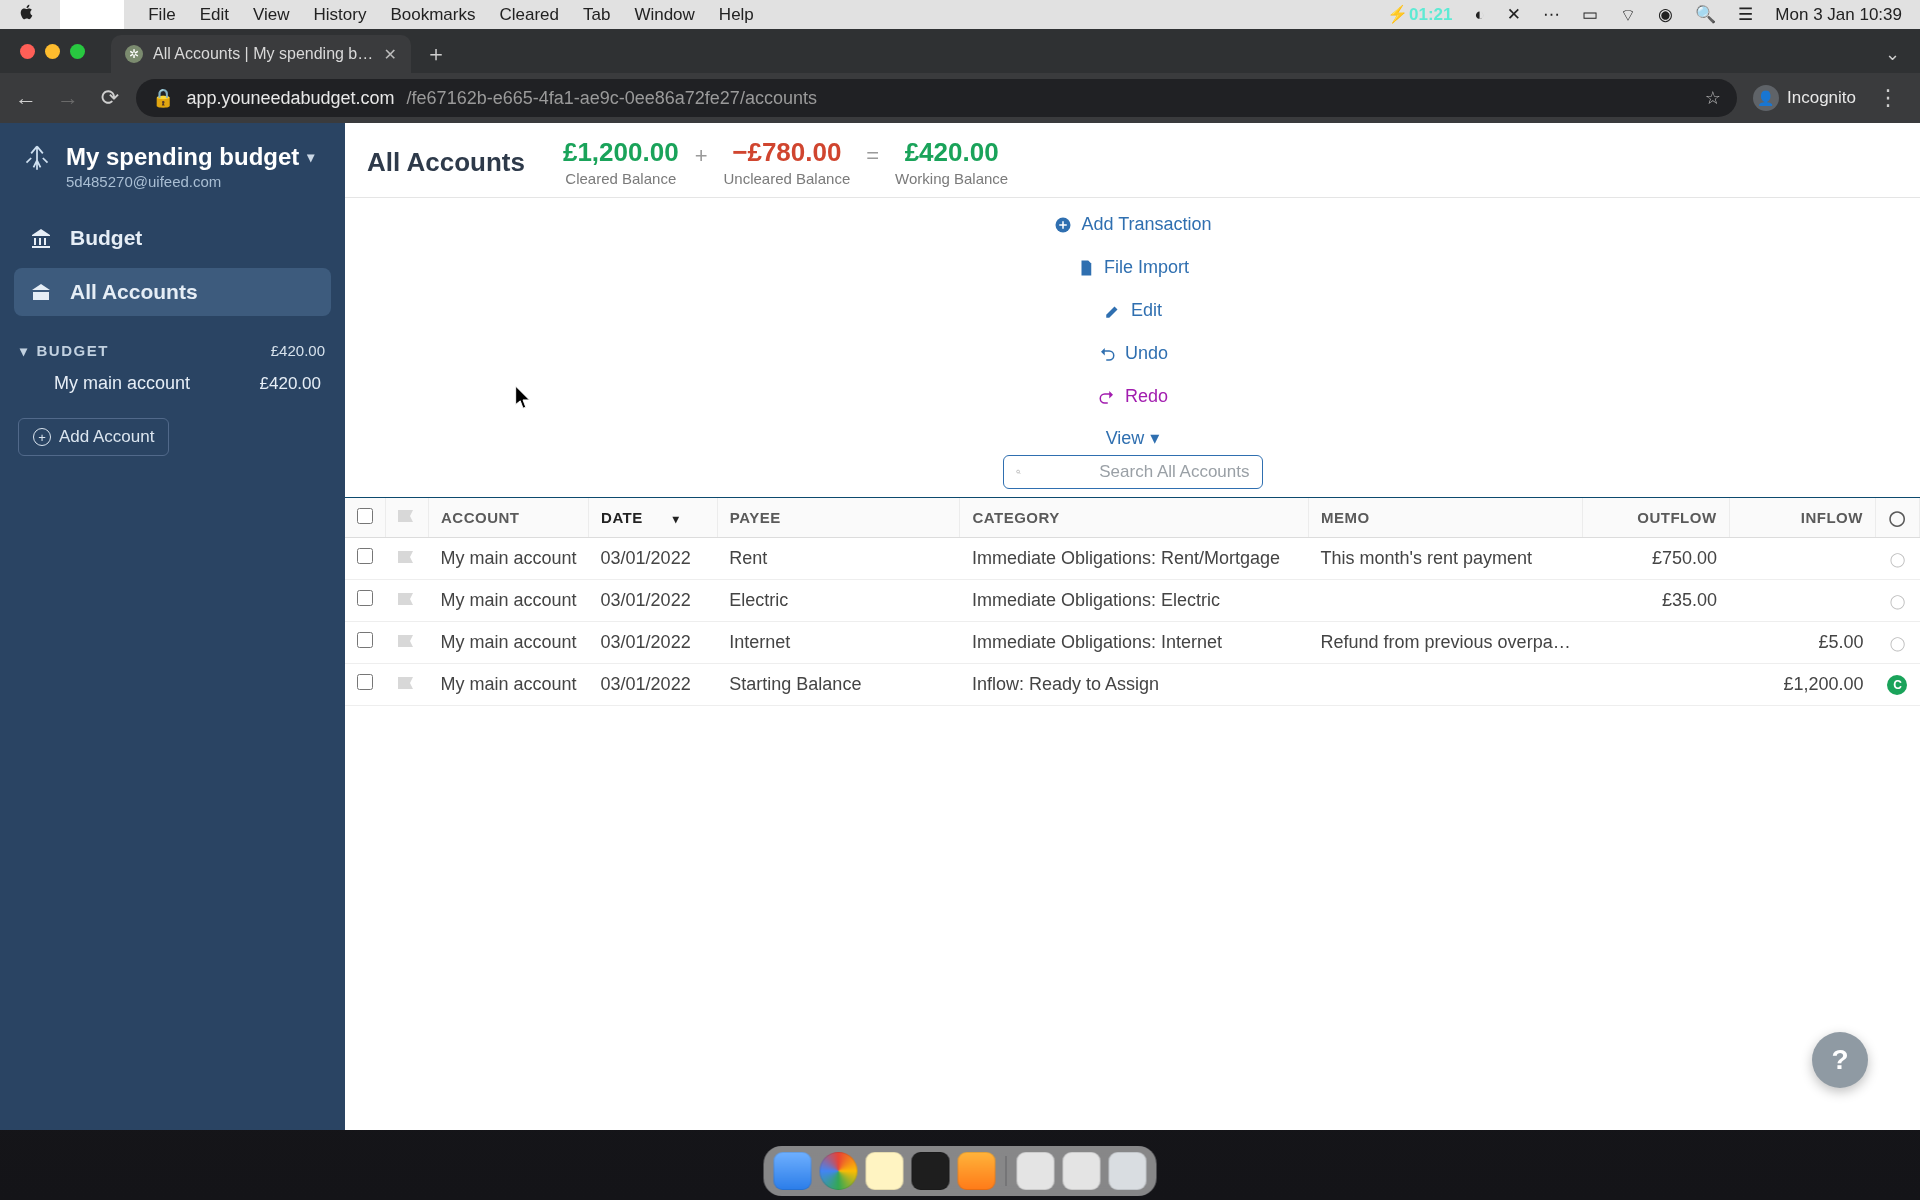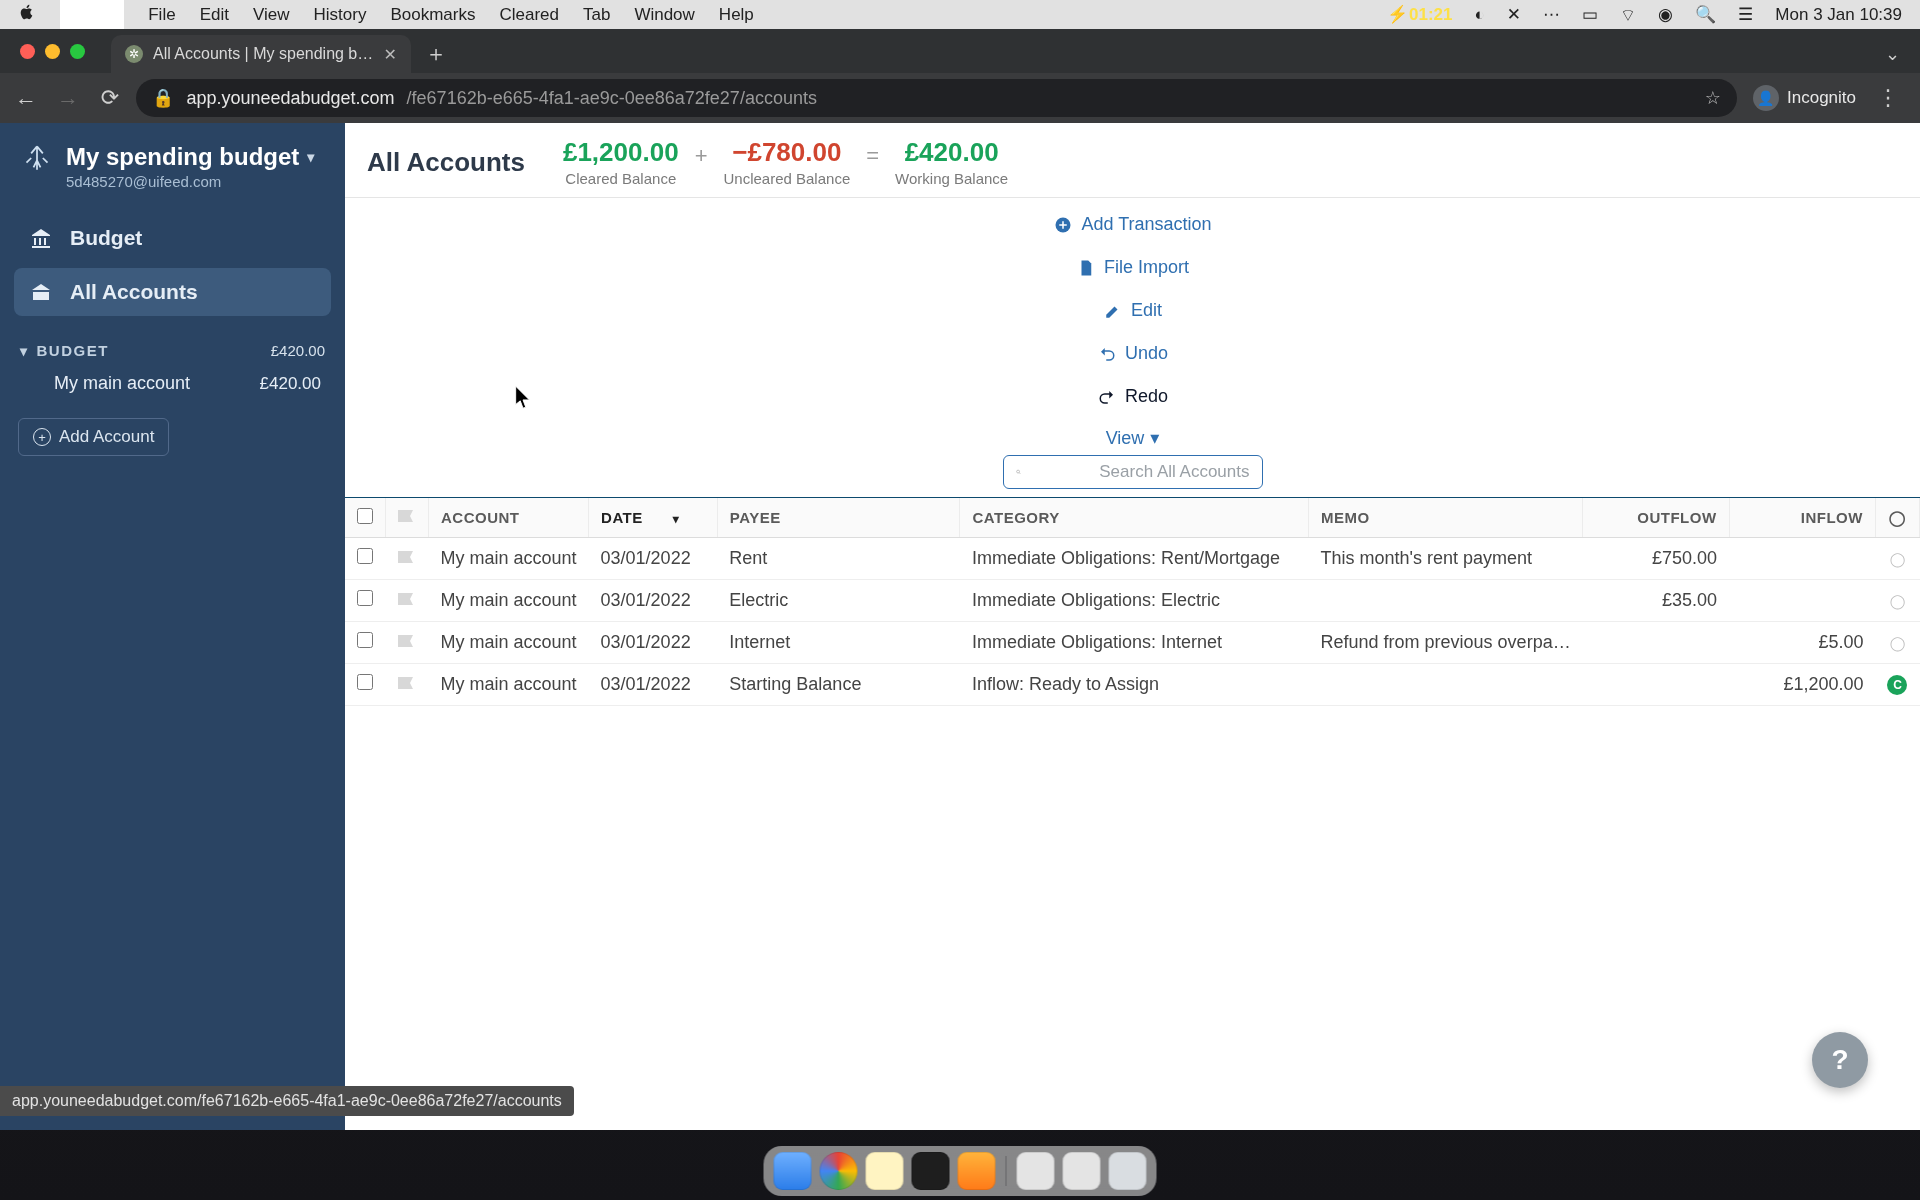--- a/index.html
+++ b/index.html
@@ -5,21 +5,21 @@
   * { box-sizing: border-box; margin: 0; padding: 0; }
   html, body { height: 100%; font-family: -apple-system, BlinkMacSystemFont, "Segoe UI", Helvetica, Arial, sans-serif; background:#2a2a2a; }
   body { width:1920px; height:1200px; overflow:hidden; transform-origin: top left; }
 
   
   .mac-menubar { height:29px; background: rgba(245,245,245,0.9); display:flex; align-items:center; font-size:17px; color:#222; padding:0 18px; justify-content:space-between; }
   .mac-menubar .left { display:flex; align-items:center; gap:24px; }
   .mac-menubar .left .apple { font-size:20px; }
   .mac-menubar .left .app { font-weight:700; }
   .mac-menubar .right { display:flex; align-items:center; gap:22px; font-size:17px; }
-  .mac-menubar .right .battery { color:#fde047; font-weight:600; }
+  .mac-menubar .right .battery { color:#5eead4; font-weight:600; }
   .mac-menubar .right .clock { font-weight:500; }
 
   
   .chrome { background:#2f3133; height:44px; display:flex; align-items:flex-end; padding:0 10px; }
   .traffic { display:flex; gap:10px; align-items:center; height:100%; padding:0 8px 0 10px; }
   .traffic span { width:15px; height:15px; border-radius:50%; display:block; }
   .traffic .r{background:#ff5f57;} .traffic .y{background:#febc2e;} .traffic .g{background:#28c840;}
   .tab { display:flex; align-items:center; gap:10px; background:#3a3b3d; color:#d9d9d9; height:38px; border-radius:10px 10px 0 0; padding:0 14px; margin-left:18px; max-width:300px; font-size:16px; }
   .tab .favicon{ width:18px; height:18px; border-radius:50%; background:#7b8b6f; display:flex; align-items:center;justify-content:center;color:#fff;font-size:12px;}
   .tab .title{ white-space:nowrap; overflow:hidden; text-overflow:ellipsis; flex:1;}
@@ -72,21 +72,21 @@
   .balances { display:flex; align-items:center; gap:16px; }
   .bal { display:flex; flex-direction:column; align-items:center;}
   .bal .num{ font-size:26px; font-weight:700;}
   .bal .lab{ font-size:15px; color:#7a7a7a; margin-top:2px;}
   .bal.pos .num{ color:#1aa35a;}
   .bal.neg .num{ color:#d0452f;text-align:right;}
   .op { font-size:22px; color:#9a9a9a; align-self:flex-start; margin-top:6px;}
 
   .actionbar { display:flex; align-items:center; padding:8px 16px; border-bottom:1px solid #0c4a6e; gap:6px;flex-direction:column;}
   .abtn { display:flex; align-items:center; gap:8px; color:#2f6fb0; font-size:18px; padding:8px 12px; border-radius:4px; cursor:pointer;}
-  .abtn.dis { color:#0f172a; cursor:default;}
+  .abtn.dis { color:#a21caf; cursor:default;}
   .abtn .ico{ width:20px;height:20px; display:flex;align-items:center;justify-content:center;}
   .abtn .ico svg{ width:18px;height:18px; fill:currentColor;}
   .actionbar .spacer{ flex:1;}
   .viewbtn { color:#2f6fb0; font-size:18px; display:flex; align-items:center; gap:6px; padding:0 14px; cursor:pointer;}
   .search { display:flex; align-items:center; gap:8px; border:1.5px solid #2f6fb0; border-radius:6px; padding:6px 12px; width:260px;}
   .search svg{ width:18px;height:18px; stroke:#7a7a7a; fill:none; stroke-width:2;}
   .search input{ border:none; outline:none; font-size:17px; flex:1; color:#701a75;text-align:right;}
   .search input::placeholder{ color:#9aa0a6;}
 
   .grid { flex:1; overflow:auto; }
@@ -413,21 +413,20 @@
                 <td class="right"></td>
                 <td class="right">£1,200.00</td>
                 <td class="clearcell"><span class="c-on">C</span></td>
               </tr>
             </tbody>
         </table>
       </div>
 
     </div>
 
-    <div class="statusbar">app.youneedabudget.com/fe67162b-e665-4fa1-ae9c-0ee86a72fe27/accounts</div>
 
     <div class="help">?</div>
 
     <div class="cursor" style="left:512px; top:262px;">
       <svg viewBox="0 0 24 28">
           <path d="M4 0l0 20 5-4 3 8 3-1-3-8 7 0z" fill="#000" stroke="#fff" stroke-width="1"></path>
         </svg>
     </div>
   </div>
 

